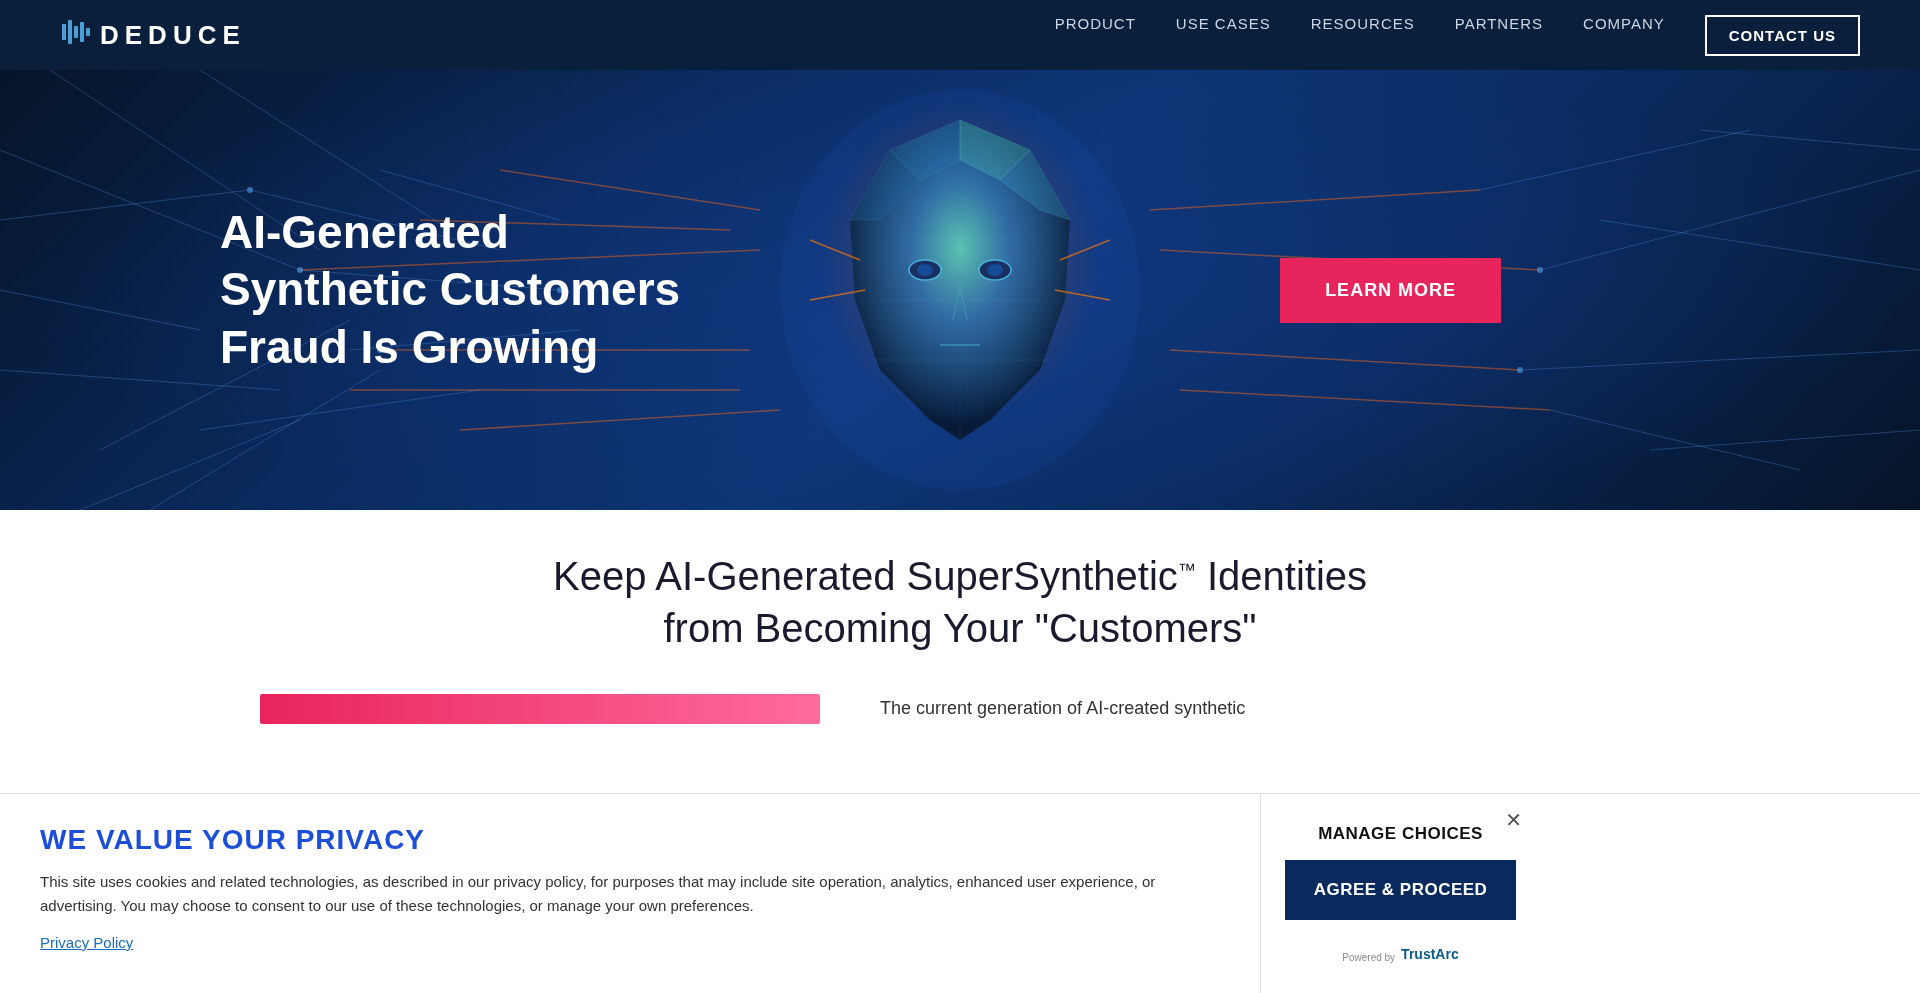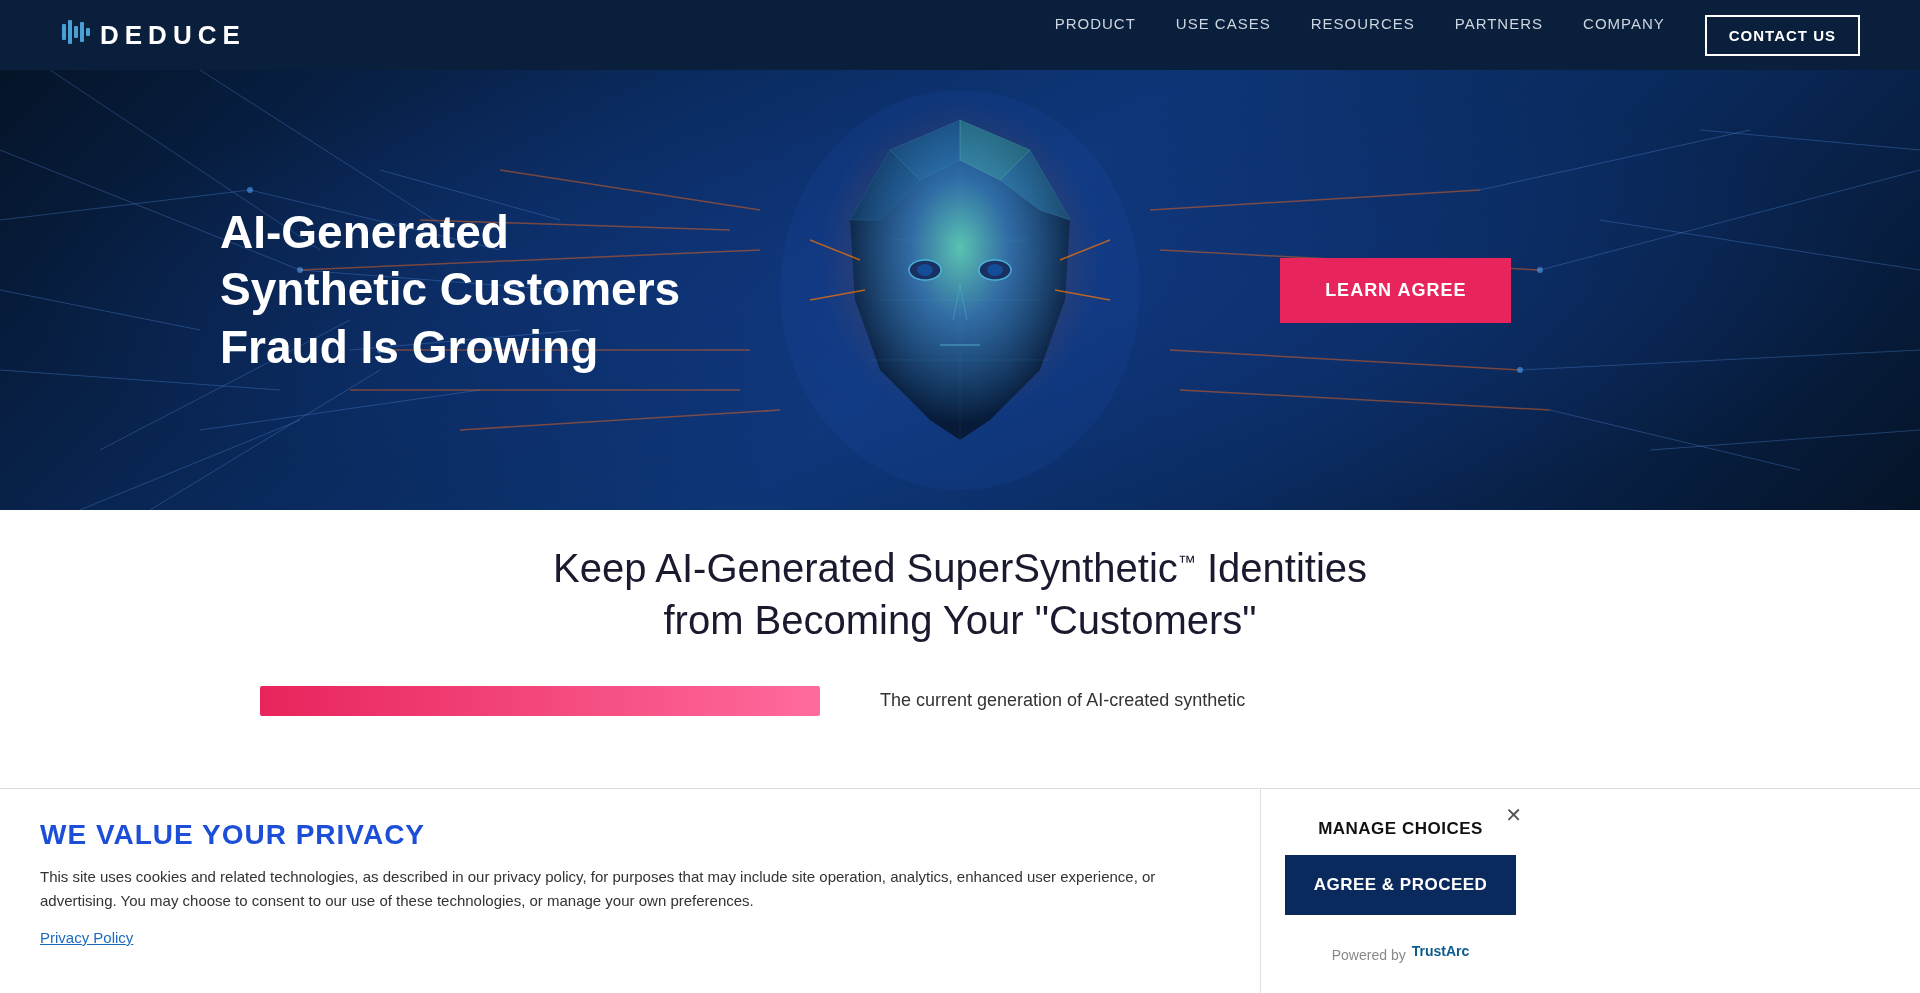--- a/index.html
+++ b/index.html
@@ -122,21 +122,21 @@
       z-index: 3;
     }
     .ai-head-svg {
       width: 300px;
       height: 380px;
     }
 
     
     .main-section {
       background: #fff;
-      padding: 32px 60px 40px;
+      padding: 40px 60px 40px;
       text-align: center;
     }
     .section-title {
       font-size: 40px;
       font-weight: 400;
       color: #1a1a2e;
       line-height: 1.3;
       max-width: 900px;
       margin: 0 auto 40px;
     }
@@ -377,21 +377,21 @@
     </svg>
   </div>
 
   <div class="hero-content">
     <h1 class="hero-title">
       <span>AI-Generated</span><br>
       <span>Synthetic Customers</span><br>
       <span>Fraud Is Growing</span>
     </h1>
     <div style="margin-left: 400px;">
-      <button class="learn-more-btn">LEARN AGREE</button>
+      <button class="learn-more-btn">LEARN MORE</button>
     </div>
   </div>
 </section>
 
 <section class="main-section">
   <h2 class="section-title">
     Keep AI-Generated SuperSynthetic<sup>™</sup> Identities<br>
     from Becoming Your "Customers"
   </h2>
   <div class="content-row">
@@ -404,17 +404,17 @@
   <div class="privacy-main">
     <div class="privacy-title">WE VALUE YOUR PRIVACY</div>
     <p class="privacy-body">This site uses cookies and related technologies, as described in our privacy policy, for purposes that may include site operation, analytics, enhanced user experience, or advertising. You may choose to consent to our use of these technologies, or manage your own preferences.</p>
     <a class="privacy-policy-link">Privacy Policy</a>
   </div>
   <div class="privacy-actions">
     <button class="close-btn">✕</button>
     <button class="manage-choices-btn">MANAGE CHOICES</button>
     <button class="agree-proceed-btn">AGREE &amp; PROCEED</button>
     <div style="display:flex; align-items:center; gap:6px; margin-top:8px;">
-      <span style="font-size:14px; color:#888;margin-top:8px;">Powered by</span>
+      <span style="font-size:10px; color:#888;margin-top:8px;">Powered by</span>
       <span style="font-size:14px; font-weight:700; color:#0a5c8f;">TrustArc</span>
     </div>
   </div>
 </div>
 
 </body></html>

